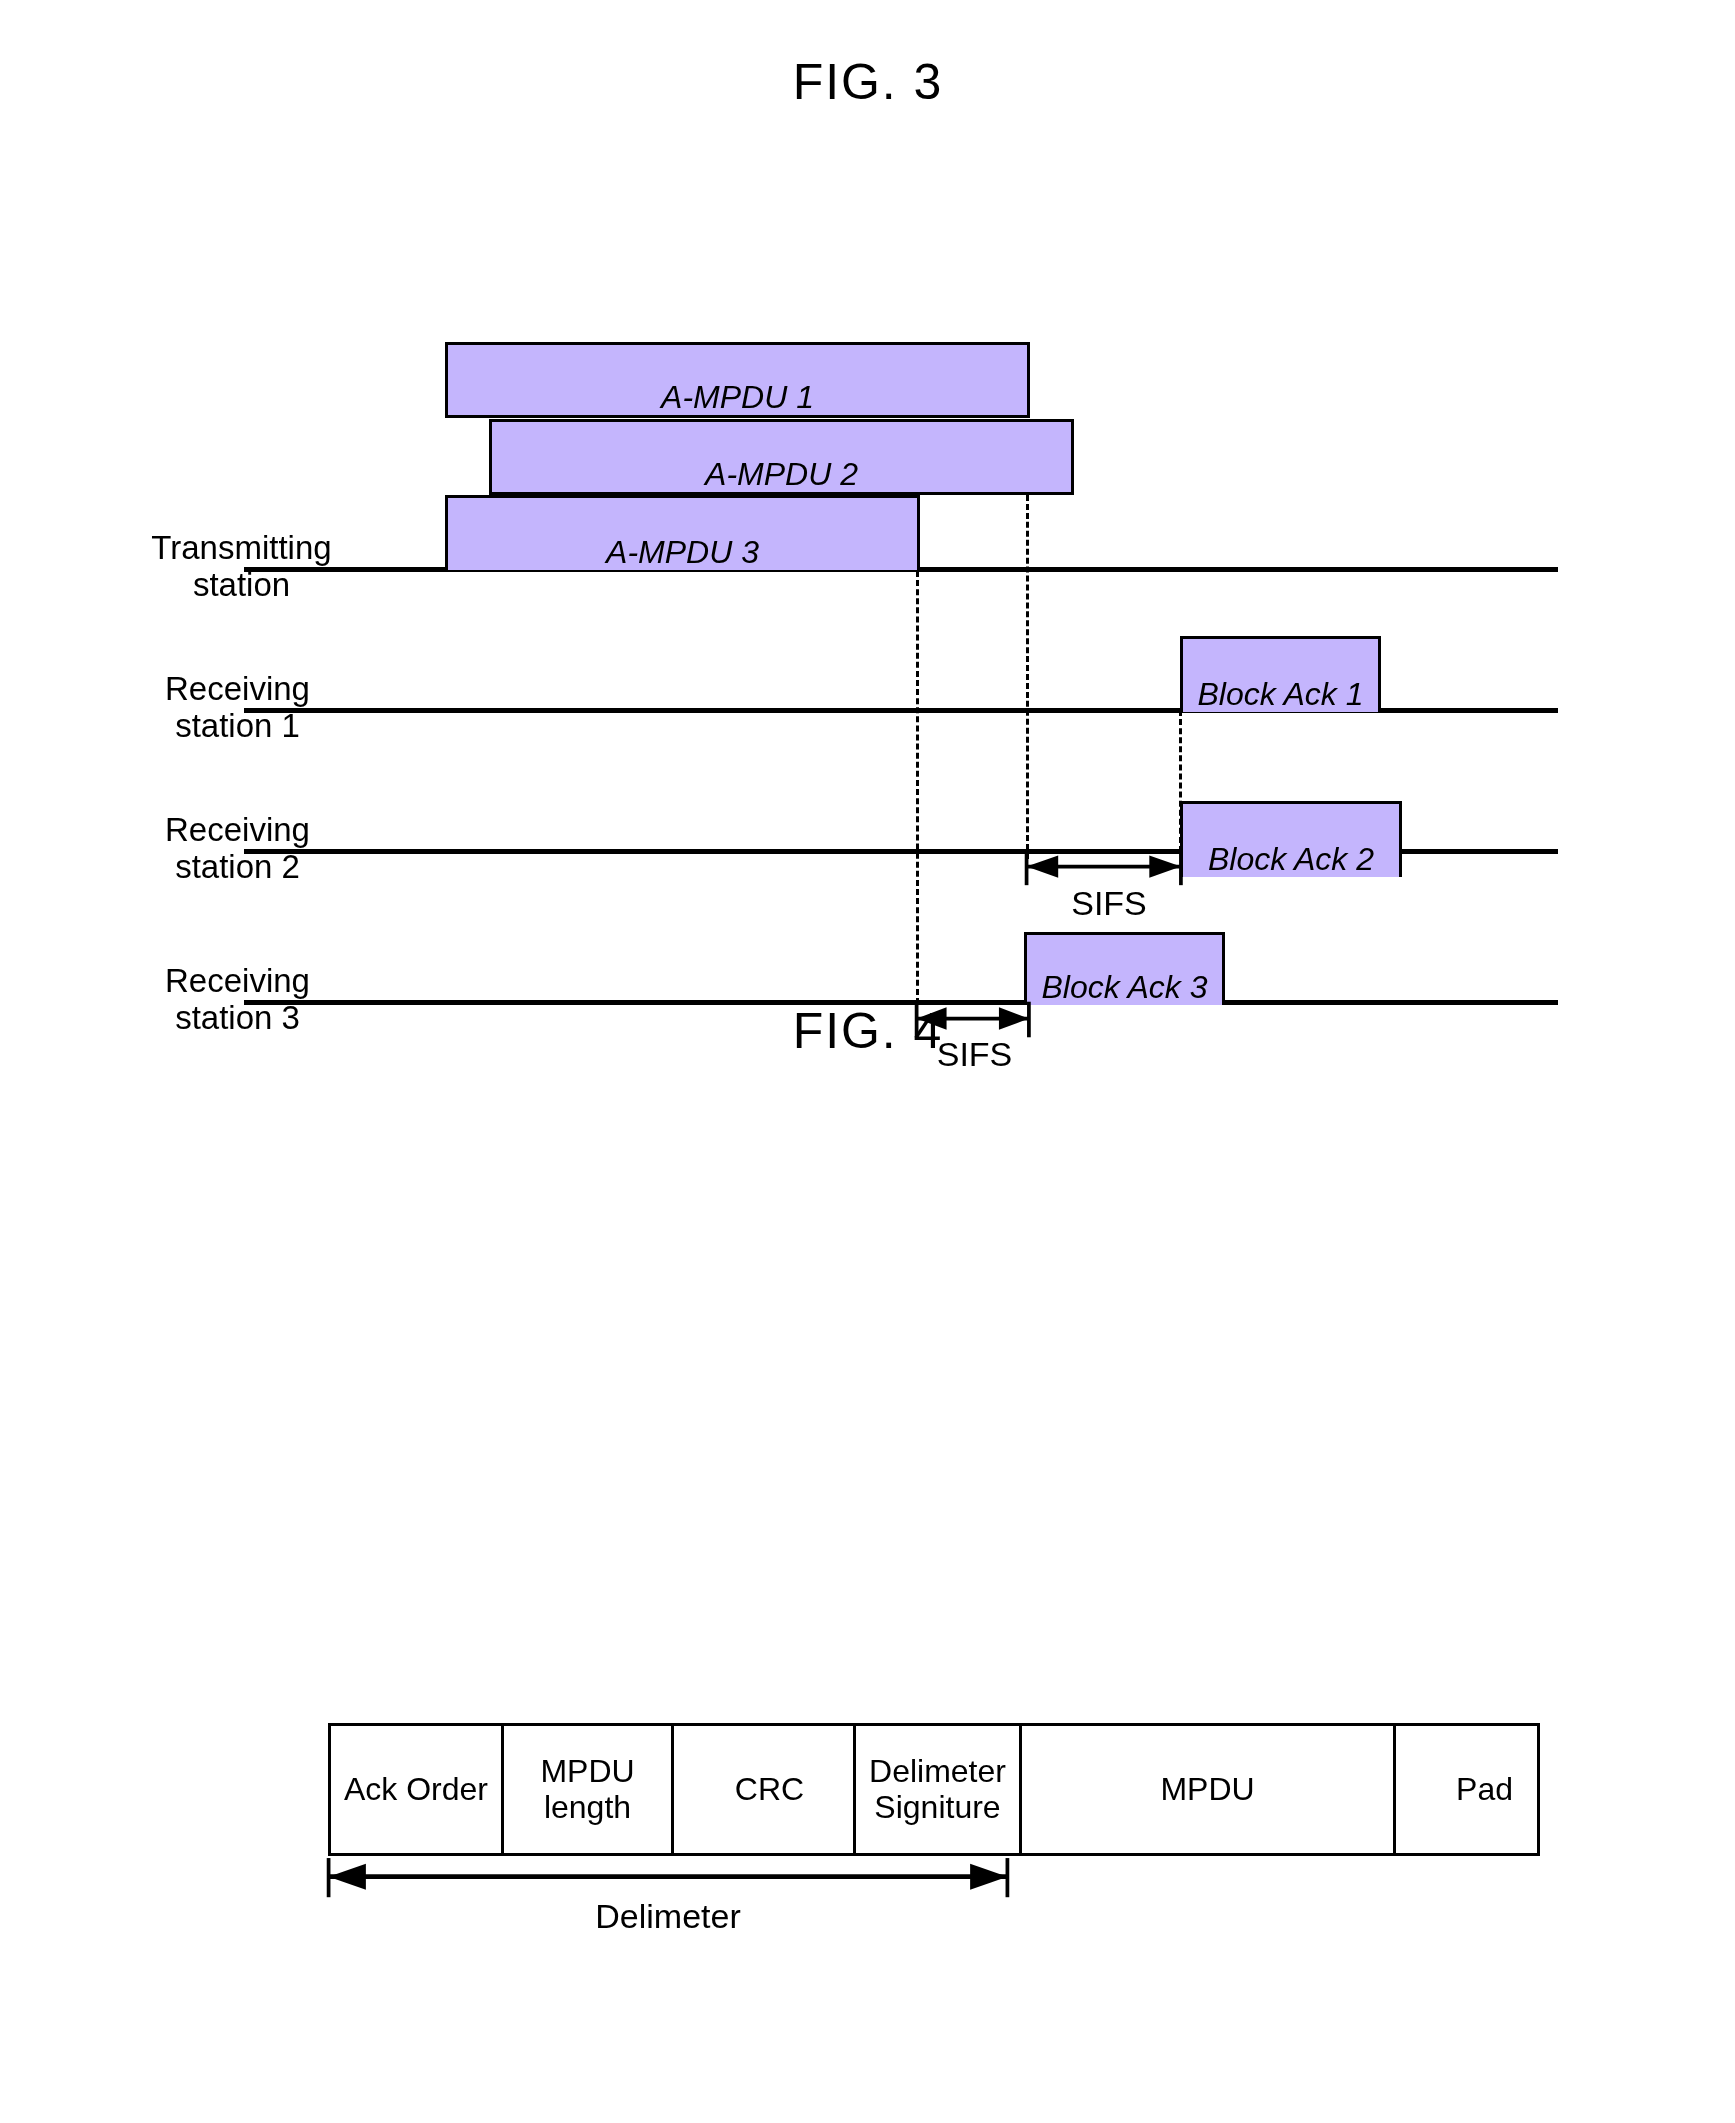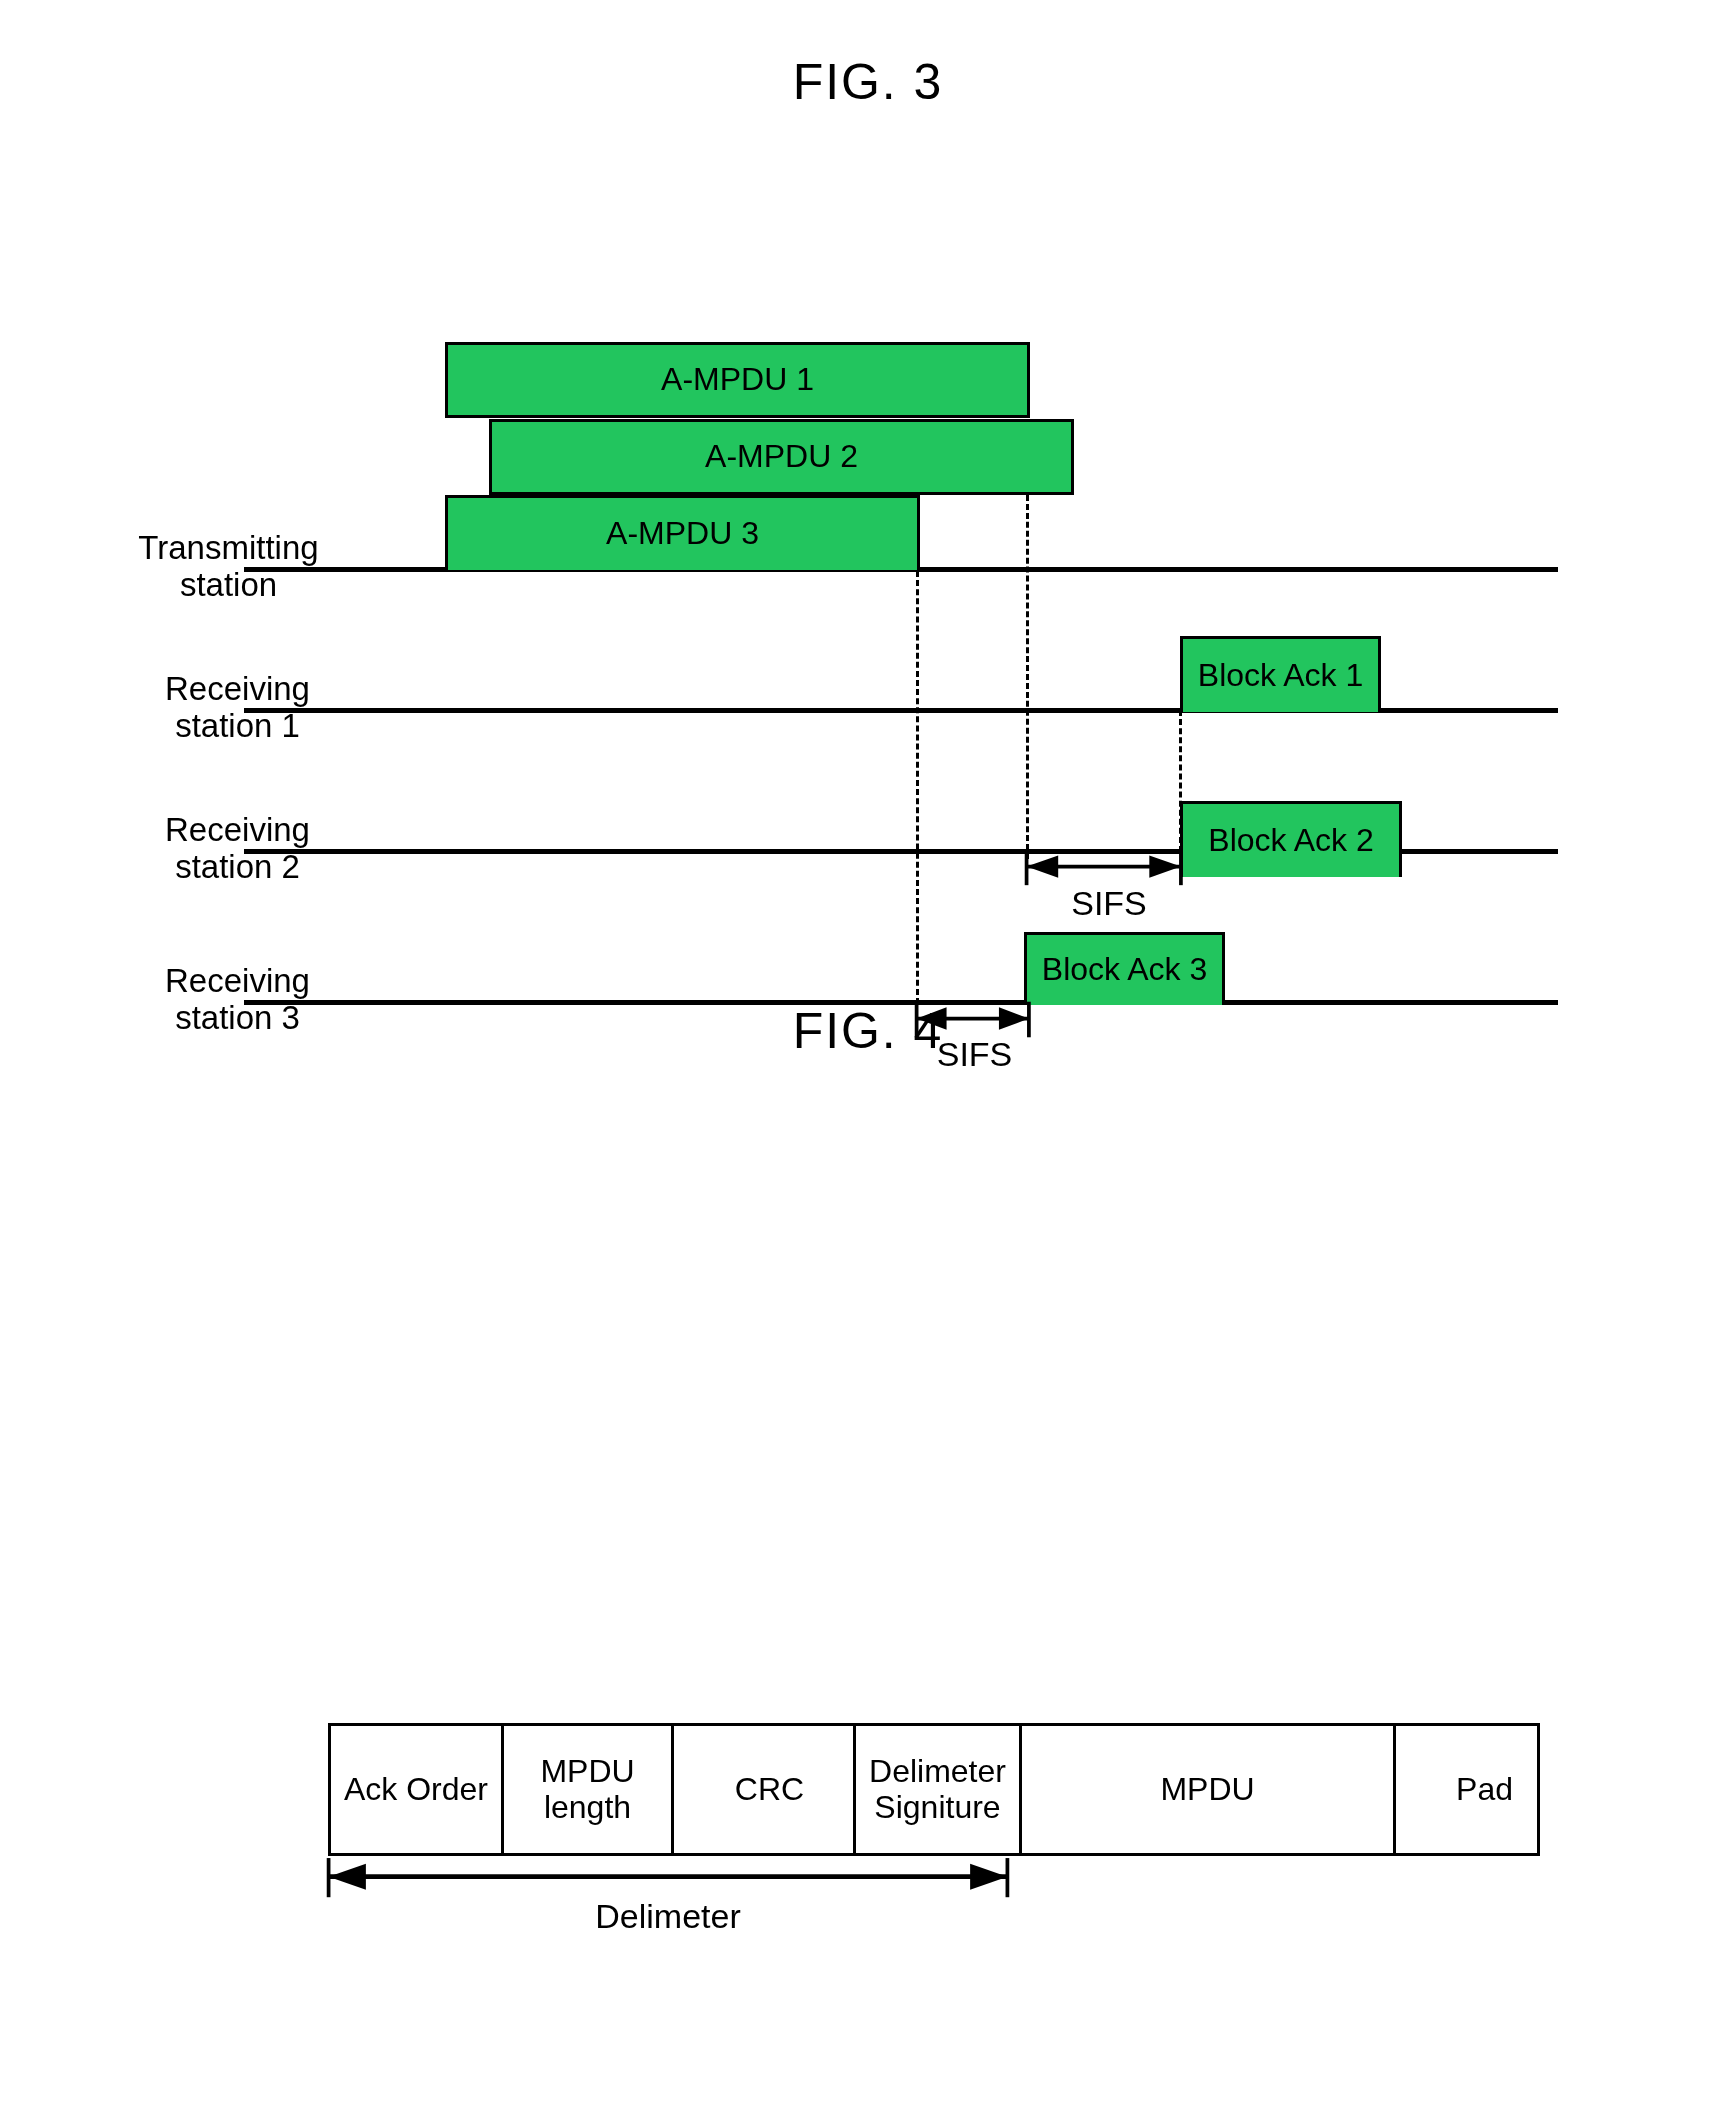--- a/index.html
+++ b/index.html
@@ -36,24 +36,25 @@
   }
   .dashline {
     position: absolute;
     width: 0;
     border-left: 3.7px dashed #000;
   }
   .box {
     position: absolute;
     border: 3.7px solid #000;
     box-sizing: border-box;
-    background: #22c55e;
+    background: #c4b5fd;
     display: flex;
-    align-items: center;
+    align-items: flex-end;
     justify-content: center;
+    font-style: italic;
   }
   .boxlabel {
     font-size: 32px;
     font-family: "Liberation Sans", sans-serif;
     white-space: nowrap;
     line-height: 1.05;
     text-align: center;
   }
   .stationlabel {
     position: absolute;
@@ -103,21 +104,21 @@
 </head>
 <body>
 
 <div class="fig-title" id="fig3-title">FIG. 3</div>
 
 <div class="hline" style="left:244px; top:567px; width:1314px;"></div>
 <div class="hline" style="left:244px; top:708px; width:1314px;"></div>
 <div class="hline" style="left:244px; top:849px; width:1314px;"></div>
 <div class="hline" style="left:244px; top:1000px; width:1314px;"></div>
 
-<div class="stationlabel" style="left:112px; top:530px; width:233px;">
+<div class="stationlabel" style="left:125px; top:530px; width:233px;">
   <div>Transmitting</div>
   <div>station</div>
 </div>
 <div class="stationlabel" style="left:121px; top:671px; width:233px;">
   <div>Receiving</div>
   <div>station 1</div>
 </div>
 <div class="stationlabel" style="left:121px; top:812px; width:233px;">
   <div>Receiving</div>
   <div>station 2</div>

